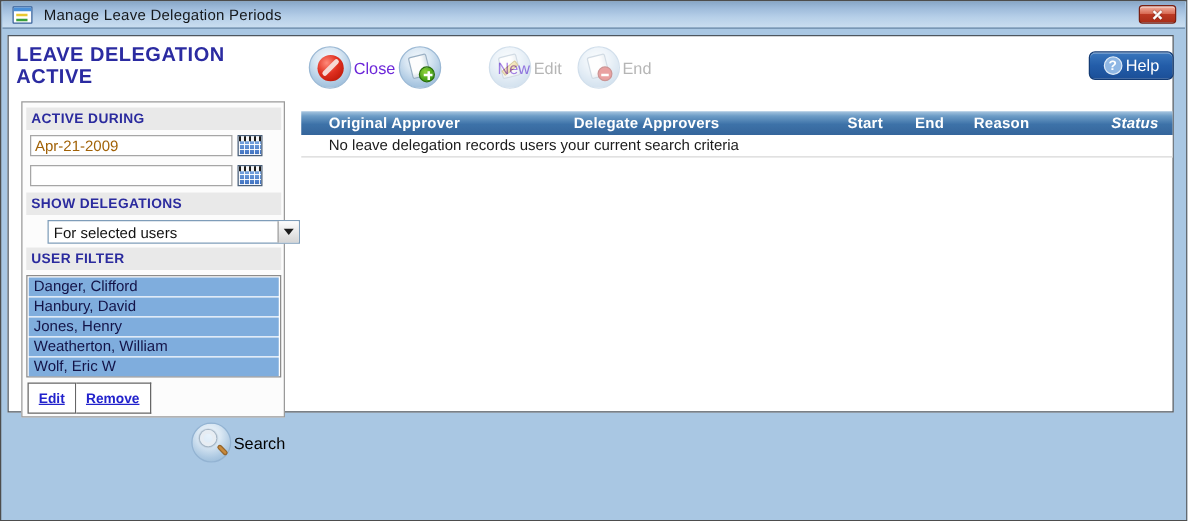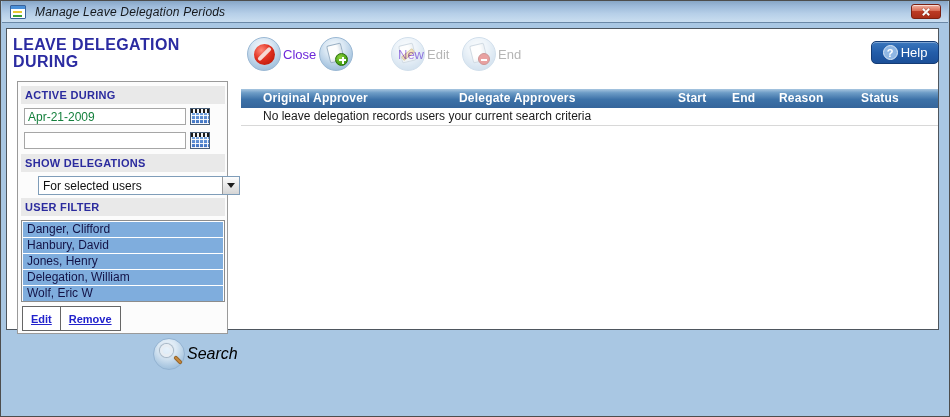--- a/index.html
+++ b/index.html
@@ -4,21 +4,21 @@
 <style>
   * { margin:0; padding:0; box-sizing:border-box; }
   body { font-family:"Liberation Sans", sans-serif; background:#fff; }
 
   .window { position:relative; width:950px; height:417px; background:#a9c7e3;
             border:1px solid #4d4d4d; overflow:hidden; }
 
   
   .titlebar { position:absolute; left:1px; top:0; right:1px; height:22px;
               background:linear-gradient(180deg,#87a6c6 0%,#9dbada 25%,#b6cfe8 60%,#cadef0 100%);
-              border-bottom:1px solid #6a88a6; display:flex; align-items:center;font-style:italic; }
+              border-bottom:1px solid #6a88a6; display:flex; align-items:center; }
   .app-icon { width:16px; height:14px; margin:0 9px 0 8px; background:#fff;
               border:1px solid #38629a; border-radius:1px; position:relative; }
   .app-icon::before { content:""; position:absolute; left:0; top:0; right:0; height:3px; background:#4a90d9; }
   .app-icon::after  { content:""; position:absolute; left:2px; top:5px; width:9px; height:2px;
                       background:#e8c832; box-shadow:0 4px 0 #3aa03a; }
   .title-text { font-size:12px; color:#15181c; letter-spacing:.2px; }
   .win-close { position:absolute; right:7px; top:3px; width:30px; height:15px; border-radius:3px;
                background:linear-gradient(180deg,#f2b3a2 0%,#d96c55 45%,#bc3a24 50%,#a92d18 100%);
                border:1px solid #7a2012; box-shadow:inset 0 1px 0 rgba(255,255,255,.6); }
   .win-close .xbar { position:absolute; left:50%; top:50%; width:9px; height:2px; background:#fff;
@@ -32,21 +32,21 @@
 
   
   .page-heading { position:absolute; left:6px; top:7px; width:225px;
                   font-size:16px; font-weight:bold; color:#2b2ba1; line-height:17px; letter-spacing:.4px; }
   .filter-panel { position:absolute; left:10px; top:52px; width:211px; height:253px;
                   background:#fcfcfc; border:1px solid #9a9a9a; }
   .band { position:absolute; left:3px; width:204px; height:18px; background:#e9e9e9;
           color:#2b2b9e; font-size:11px; font-weight:bold; letter-spacing:.3px;
           padding:3px 0 0 4px; }
   .date-input { position:absolute; left:6px; width:162px; height:17px; border:1px solid #a6a6a6;
-                font-size:12px; padding:0 3px; font-family:"Liberation Sans",sans-serif; color:#15803d; }
+                font-size:12px; padding:0 3px; font-family:"Liberation Sans",sans-serif; color:#a16207; }
   .cal-btn { position:absolute; left:172px; width:20px; height:17px; border:1px solid #4a5f78;
              background:linear-gradient(180deg,#7fb0e8,#3c6fc0);
              background-image:repeating-linear-gradient(90deg,rgba(255,255,255,.9) 0 1px,transparent 1px 4px),
                               repeating-linear-gradient(0deg,rgba(255,255,255,.9) 0 1px,transparent 1px 4px),
                               linear-gradient(180deg,#8cb8ea,#3c6fc0); }
   .cal-btn::before { content:""; position:absolute; left:0; right:0; top:0; height:4px;
                      background:repeating-linear-gradient(90deg,#1a1a1a 0 2px,#f5f5f5 2px 4px); }
   .dropdown { position:absolute; left:4px; width:202px; height:19px; border:1px solid #7f9db9;
               background:#fff; display:flex; align-items:center; }
   .dropdown .dd-text { flex:1; font-size:12px; color:#111; padding-left:4px; }
@@ -60,21 +60,21 @@
   .list-item { height:15px; margin-bottom:1px; background:#7faddd; color:#131347;
                font-size:12px; line-height:15px; padding-left:4px; }
   .link-cells { position:absolute; left:4px; top:224px; display:inline-flex; background:#fff; }
   .link-cell { border:1px solid #666; padding:2px 8px 3px 8px; background:#fff; }
   .link-cell + .link-cell { border-left:none; }
   .link-cell a { font-size:11px; font-weight:bold; color:#2222cc; text-decoration:underline; }
 
   .search-btn { position:absolute; left:146px; top:309px; display:flex; align-items:center; cursor:pointer; }
   .glossy-circle { width:32px; height:32px; border-radius:50%; border:1px solid #93b3d2; position:relative;
                    background:radial-gradient(circle at 45% 30%, #f4f9fd 0%, #d9e7f3 35%, #adc9e2 68%, #8cb1d2 100%); }
-  .search-label { font-size:16px; color:#000; margin-left:2px;font-style:italic; }
+  .search-label { font-size:13px; color:#000; margin-left:2px; }
   .lens { position:absolute; left:6px; top:5px; width:13px; height:13px; border:3px solid #e7edf3;
           border-radius:50%; background:rgba(220,235,250,.5); box-shadow:0 0 1px 1px #9fb0c0; }
   .lens-handle { position:absolute; left:19px; top:19px; width:10px; height:4px; background:#c98a3c;
                  border:1px solid #96652a; border-radius:2px; transform:rotate(45deg); }
 
   
   .tb-btn { position:absolute; top:8px; display:flex; align-items:center; cursor:pointer; }
   .tb-circle { width:34px; height:34px; border-radius:50%; border:1px solid #9ab8d4; position:relative;
                background:radial-gradient(circle at 45% 30%, #f4f9fd 0%, #d9e7f3 35%, #adc9e2 68%, #8cb1d2 100%); }
   .tb-label { font-size:13px; color:#6d28d9; margin-left:2px; }
@@ -114,21 +114,21 @@
   .help-q { width:15px; height:15px; border-radius:50%; background:#8fb7e4; border:1px solid #dce9f6;
             color:#fff; font-size:11px; font-weight:bold; text-align:center; line-height:14px; margin-right:3px; }
   .help-label { color:#fff; font-size:13px; font-weight:normal; }
 
   
   .grid-header { position:absolute; left:234px; top:60px; width:697px; height:19px;
                  background:linear-gradient(180deg,#a8c6e0 0%,#6d9cc6 20%,#3d72a8 55%,#35659b 100%); }
   .grid-header .col { position:absolute; top:2px; font-size:12px; font-weight:bold; color:#fff;
                       letter-spacing:.2px; white-space:nowrap; }
   .col-0 { left:22px; }  .col-1 { left:218px; } .col-2 { left:437px; }
-  .col-3 { left:491px; } .col-4 { left:538px; } .col-5 { left:620px; }
+  .col-3 { left:491px; } .col-4 { left:538px; } .col-5 { left:648px;font-style:italic; }
   .empty-row { position:absolute; left:234px; top:79px; width:697px; height:18px; background:#fff;
                border-bottom:1px solid #d8d8d8; font-size:12px; color:#1a1a1a;
                line-height:17px; padding-left:22px; }
 </style>
 </head>
 <body>
 
 <div class="window">
 
   <div class="titlebar">
@@ -137,21 +137,21 @@
     <div class="win-close">
       <div class="xbar a"></div>
       <div class="xbar b"></div>
     </div>
   </div>
 
   <div class="content">
 
     <div class="page-heading">
       <div>LEAVE DELEGATION</div>
-      <div>DURING</div>
+      <div>ACTIVE</div>
     </div>
 
     <div class="filter-panel">
       <div class="band" style="top:4px;">ACTIVE DURING</div>
 
       <input class="date-input" style="top: 26px;" type="text" value="Apr-21-2009">
       <div class="cal-btn" style="top:26px;"></div>
 
       <input class="date-input" style="top: 50px;" type="text" value="">
       <div class="cal-btn" style="top:50px;"></div>
@@ -162,21 +162,21 @@
         <div class="dd-text">For selected users</div>
         <div class="dd-arrow-btn"></div>
       </div>
 
       <div class="band" style="top:116px;">USER FILTER</div>
 
       <div class="listbox">
         <div class="list-item">Danger, Clifford</div>
         <div class="list-item">Hanbury, David</div>
         <div class="list-item">Jones, Henry</div>
-        <div class="list-item">Delegation, William</div>
+        <div class="list-item">Weatherton, William</div>
         <div class="list-item">Wolf, Eric W</div>
       </div>
 
       <div class="link-cells">
         <div class="link-cell">
           <a href="#">Edit</a>
         </div>
         <div class="link-cell">
           <a href="#">Remove</a>
         </div>

